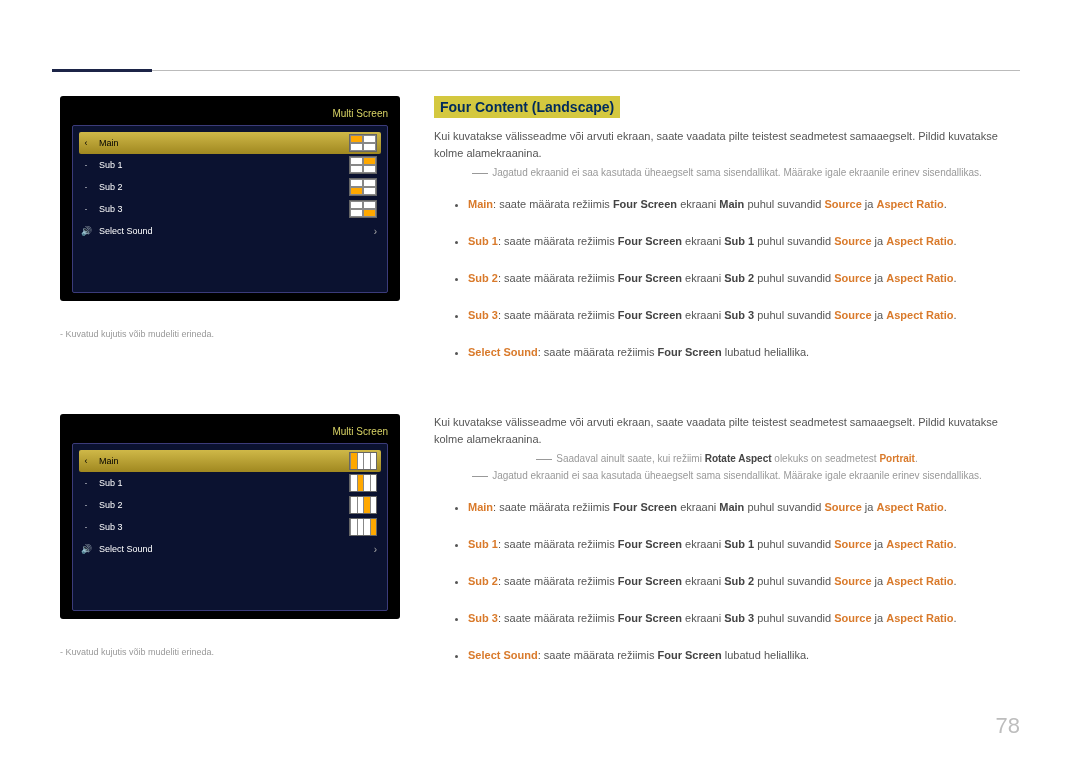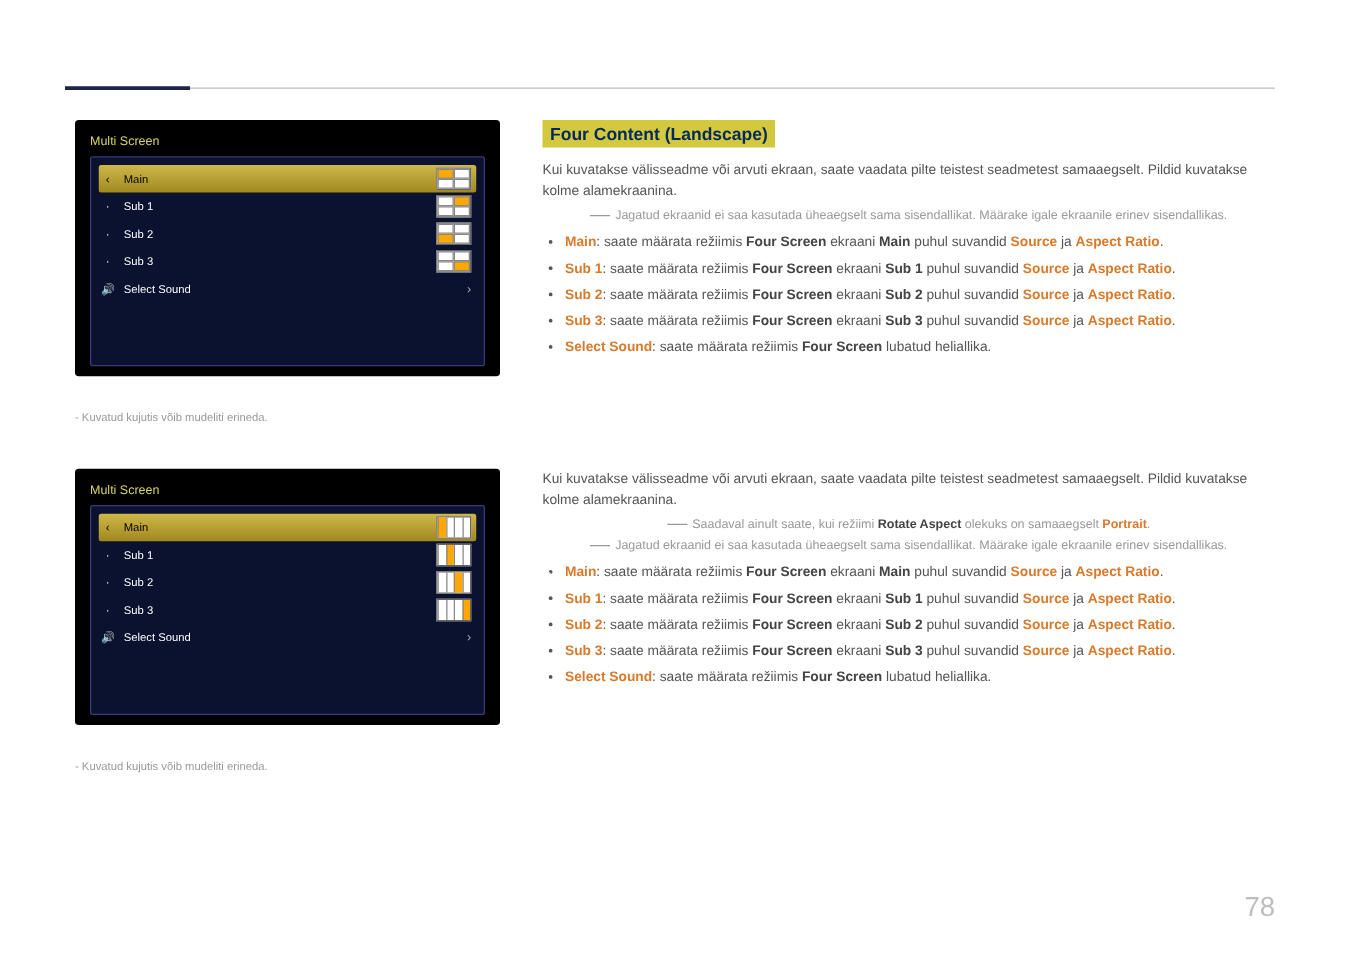--- a/index.html
+++ b/index.html
@@ -58,21 +58,21 @@
     height: 205px;
     background: #000;
     border-radius: 3px;
     position: relative;
     padding: 10px 12px 12px 12px;
     box-sizing: border-box;
     color: #fff;
     font-size: 9px;
   }
   .osd-title {
-    text-align: left;
+    text-align: right;
     color: #d8d365;
     font-size: 10px;
     padding: 2px 0 6px 0;
   }
   .osd-panel {
     background: #0b1230;
     border: 1px solid #3b3b7a;
     border-radius: 2px;
     padding: 6px 6px;
     height: 168px;
@@ -137,21 +137,21 @@
     vertical-align: middle;
     margin-right: 4px;
   }
   ul.bullets {
     margin: 2px 0 0 18px;
     padding: 0;
     font-size: 11px;
     line-height: 1.9;
     color: #555;
   }
-  ul.bullets li { margin: 0; }
+  ul.bullets li { margin: 16px; }
   .b, .hl-term { font-weight: bold; color: #444; }
   .o { font-weight: bold; color: #d97a2b; }
   .layout-grid {
     width:26px; height:16px; background:#fff; border:1px solid #666;
     display:grid; grid-template-columns:1fr 1fr; grid-template-rows:1fr 1fr;
   }
   .layout-grid .c { border:0.5px solid #888; }
   .layout-grid .c.hl { background:#ffa800; }
   .layout-port {
     width:26px; height:16px; background:#fff; border:1px solid #666;
@@ -326,21 +326,21 @@
             <span class="chev">›</span>
           </div>
         </div>
         <div class="osd-note">↩ <span>Return</span></div>
       </div>
       <div class="caption">-  Kuvatud kujutis võib mudeliti erineda.</div>
     </div>
 
     <div class="right">
       <div class="para">Kui kuvatakse välisseadme või arvuti ekraan, saate vaadata pilte teistest seadmetest samaaegselt. Pildid kuvatakse kolme alamekraanina.</div>
-      <div class="note-line"><span class="note-dash"></span><span>Saadaval ainult saate, kui režiimi </span><span class="hl-term">Rotate Aspect</span><span> olekuks on samaaegselt </span><span class="o">Portrait</span><span>.</span></div>
+      <div class="note-line"><span class="note-dash"></span><span>Saadaval ainult saate, kui režiimi </span><span class="hl-term">Rotate Aspect</span><span> olekuks on seadmetest </span><span class="o">Portrait</span><span>.</span></div>
       <div class="note-line"><span class="note-dash"></span><span>Jagatud ekraanid ei saa kasutada üheaegselt sama sisendallikat. Määrake igale ekraanile erinev sisendallikas.</span></div>
       <ul class="bullets">
         <li><span class="o">Main</span><span>: saate määrata režiimis </span><span class="b">Four Screen</span><span> ekraani </span><span class="b">Main</span><span> puhul suvandid </span><span class="o">Source</span><span> ja </span><span class="o">Aspect Ratio</span><span>.</span></li>
         <li><span class="o">Sub 1</span><span>: saate määrata režiimis </span><span class="b">Four Screen</span><span> ekraani </span><span class="b">Sub 1</span><span> puhul suvandid </span><span class="o">Source</span><span> ja </span><span class="o">Aspect Ratio</span><span>.</span></li>
         <li><span class="o">Sub 2</span><span>: saate määrata režiimis </span><span class="b">Four Screen</span><span> ekraani </span><span class="b">Sub 2</span><span> puhul suvandid </span><span class="o">Source</span><span> ja </span><span class="o">Aspect Ratio</span><span>.</span></li>
         <li><span class="o">Sub 3</span><span>: saate määrata režiimis </span><span class="b">Four Screen</span><span> ekraani </span><span class="b">Sub 3</span><span> puhul suvandid </span><span class="o">Source</span><span> ja </span><span class="o">Aspect Ratio</span><span>.</span></li>
         <li><span class="o">Select Sound</span><span>: saate määrata režiimis </span><span class="b">Four Screen</span><span> lubatud heliallika.</span></li>
       </ul>
     </div>
   </div>

